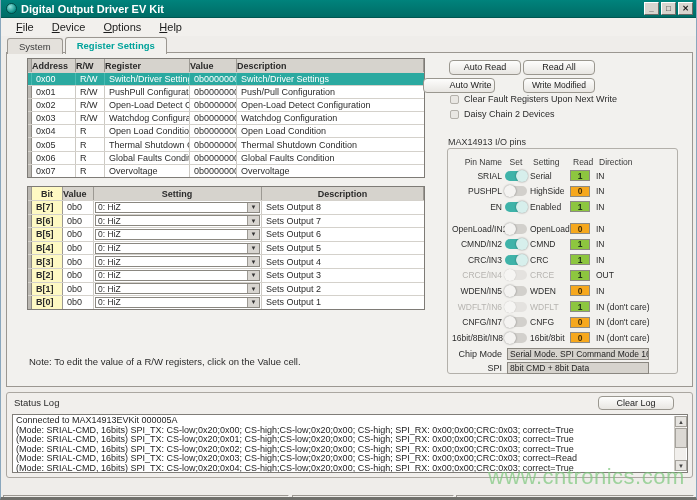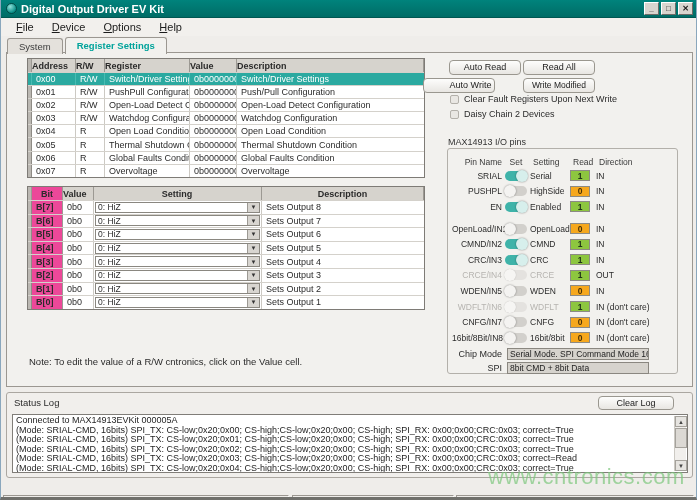--- a/index.html
+++ b/index.html
@@ -47,21 +47,21 @@
   .trow { display:flex; align-items:stretch; height:13.1px; border-top:1px solid #d4d1cb; }
   .thead { display:flex; height:13px; background:#d6d3cd; border-top:none; }
   .thead .c { font-weight:bold; text-align:center; border-right:1px solid #9c9993; padding-left:0; }
   .c { font-size:9px; color:#2b2b2b; padding-left:4px; border-right:1px solid #ccc9c3;
        white-space:nowrap; overflow:hidden; display:flex; align-items:center; }
   .cg { width:4px; background:#bbb8b2; border-right:1px solid #8e8b85; padding:0; }
   .ca { width:44px; } .crw { width:29px; } .creg { width:85px; } .cval { width:47px; } .cdesc { flex:1; border-right:none; }
   .trow.sel { background:var(--selected-row,#2ba9a0); }
   .trow.sel .c { color:#fff; border-right-color:#49bcb3; }
   .trow.sel .cg { background:var(--selected-row,#2ba9a0); }
-  .bbit { width:31px; background:#ec4899; font-weight:bold; justify-content:flex-start; border-right:1px solid #9c9993; }
+  .bbit { width:31px; background:#fef9c3; font-weight:bold; justify-content:flex-start; border-right:1px solid #9c9993; }
   .bval { width:31px; } .bset { width:168px; padding:0 1px; } .bdesc { flex:1; border-right:none; }
   .brow { height:13.6px; }
   .combo { flex:1; display:flex; height:11px; border:1px solid #8a8780; background:#fff; align-items:stretch; }
   .combo-text { flex:1; font-size:8.5px; padding:0 2px; display:flex; align-items:center; white-space:nowrap; }
   .combo-btn { width:12px; background:#d8d5d0; border-left:1px solid #9c9993;
     font-size:6px; color:#333; display:flex; align-items:center; justify-content:center; }
   .note { position:absolute; left:22px; top:303px; font-size:9.5px; color:#2b2b2b; }
   
   .abtn { position:absolute; width:72px; height:15px; border:1px solid #9a978f; border-radius:4px;
     background:linear-gradient(#fdfdfc,#e8e6e2); font-size:9px; color:#222;
@@ -333,21 +333,21 @@
               <span class="combo">
                 <span class="combo-text">0: HiZ</span>
                 <span class="combo-btn">▼</span>
               </span>
             </span>
             <span class="c bdesc">Sets Output 1</span>
           </div>
       </div>
     </div>
 
-    <div class="note">Note: To edit the value of a R/W cntronics, click on the Value cell.</div>
+    <div class="note">Note: To edit the value of a R/W registers, click on the Value cell.</div>
 
     <div class="abtn b-autoread">Auto Read</div>
     <div class="abtn b-readall">Read All</div>
     <div class="abtn b-autowrite">Auto Write</div>
     <div class="abtn b-writemod">Write Modified</div>
 
     <div class="cbrow cb1">
       <span class="cbbox"></span>
       <span class="cblabel">Clear Fault Registers Upon Next Write</span>
     </div>

